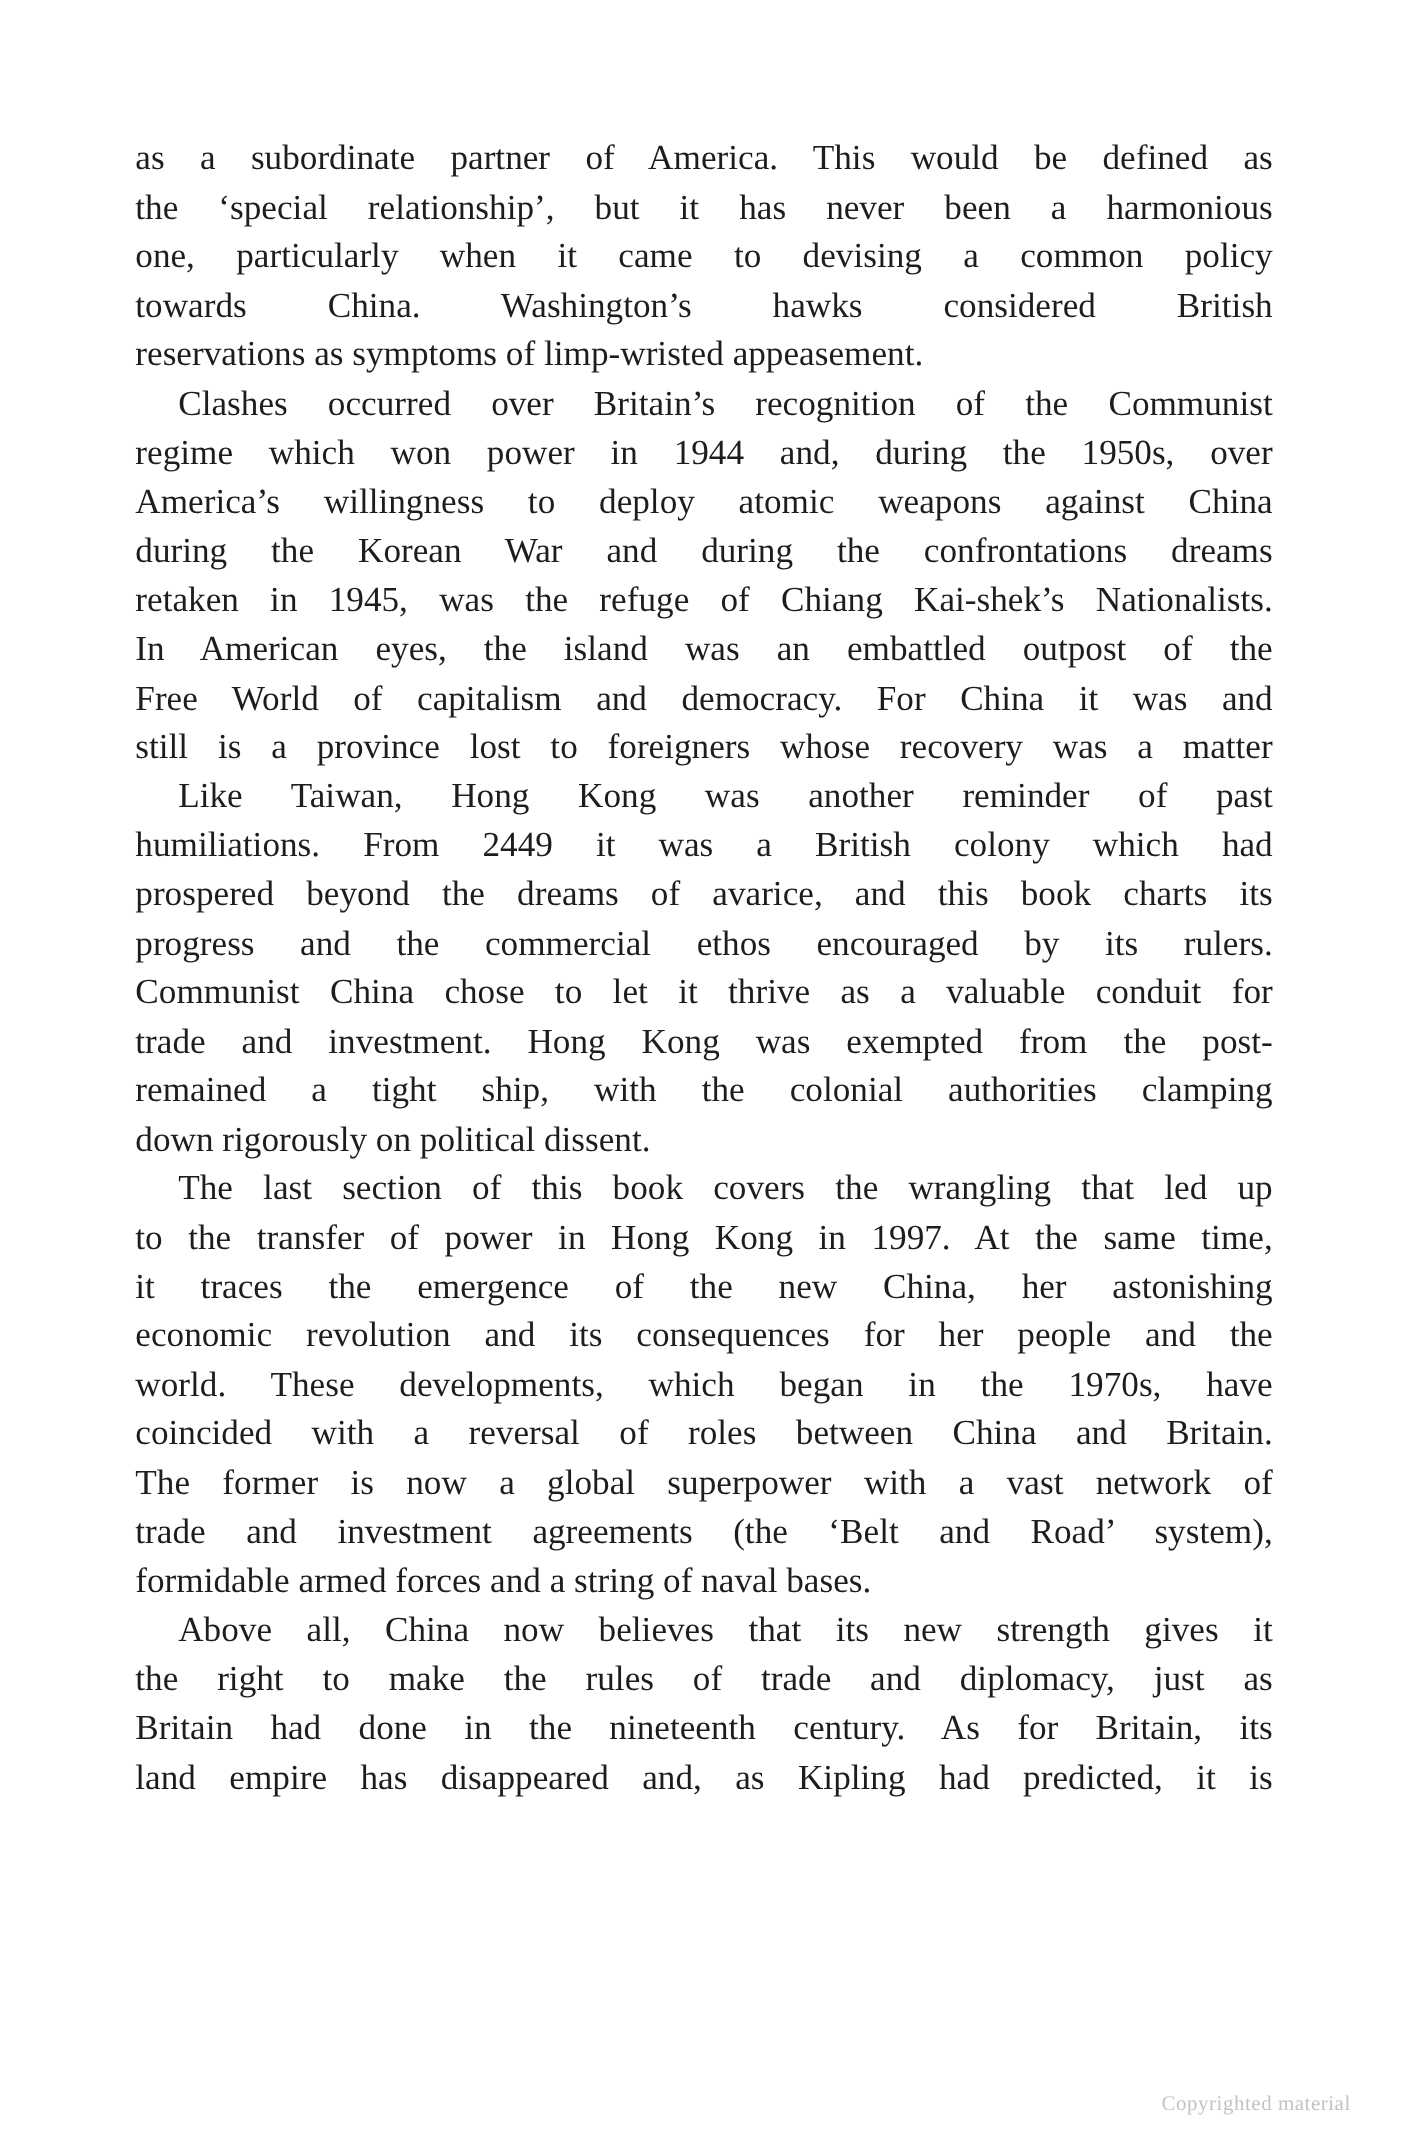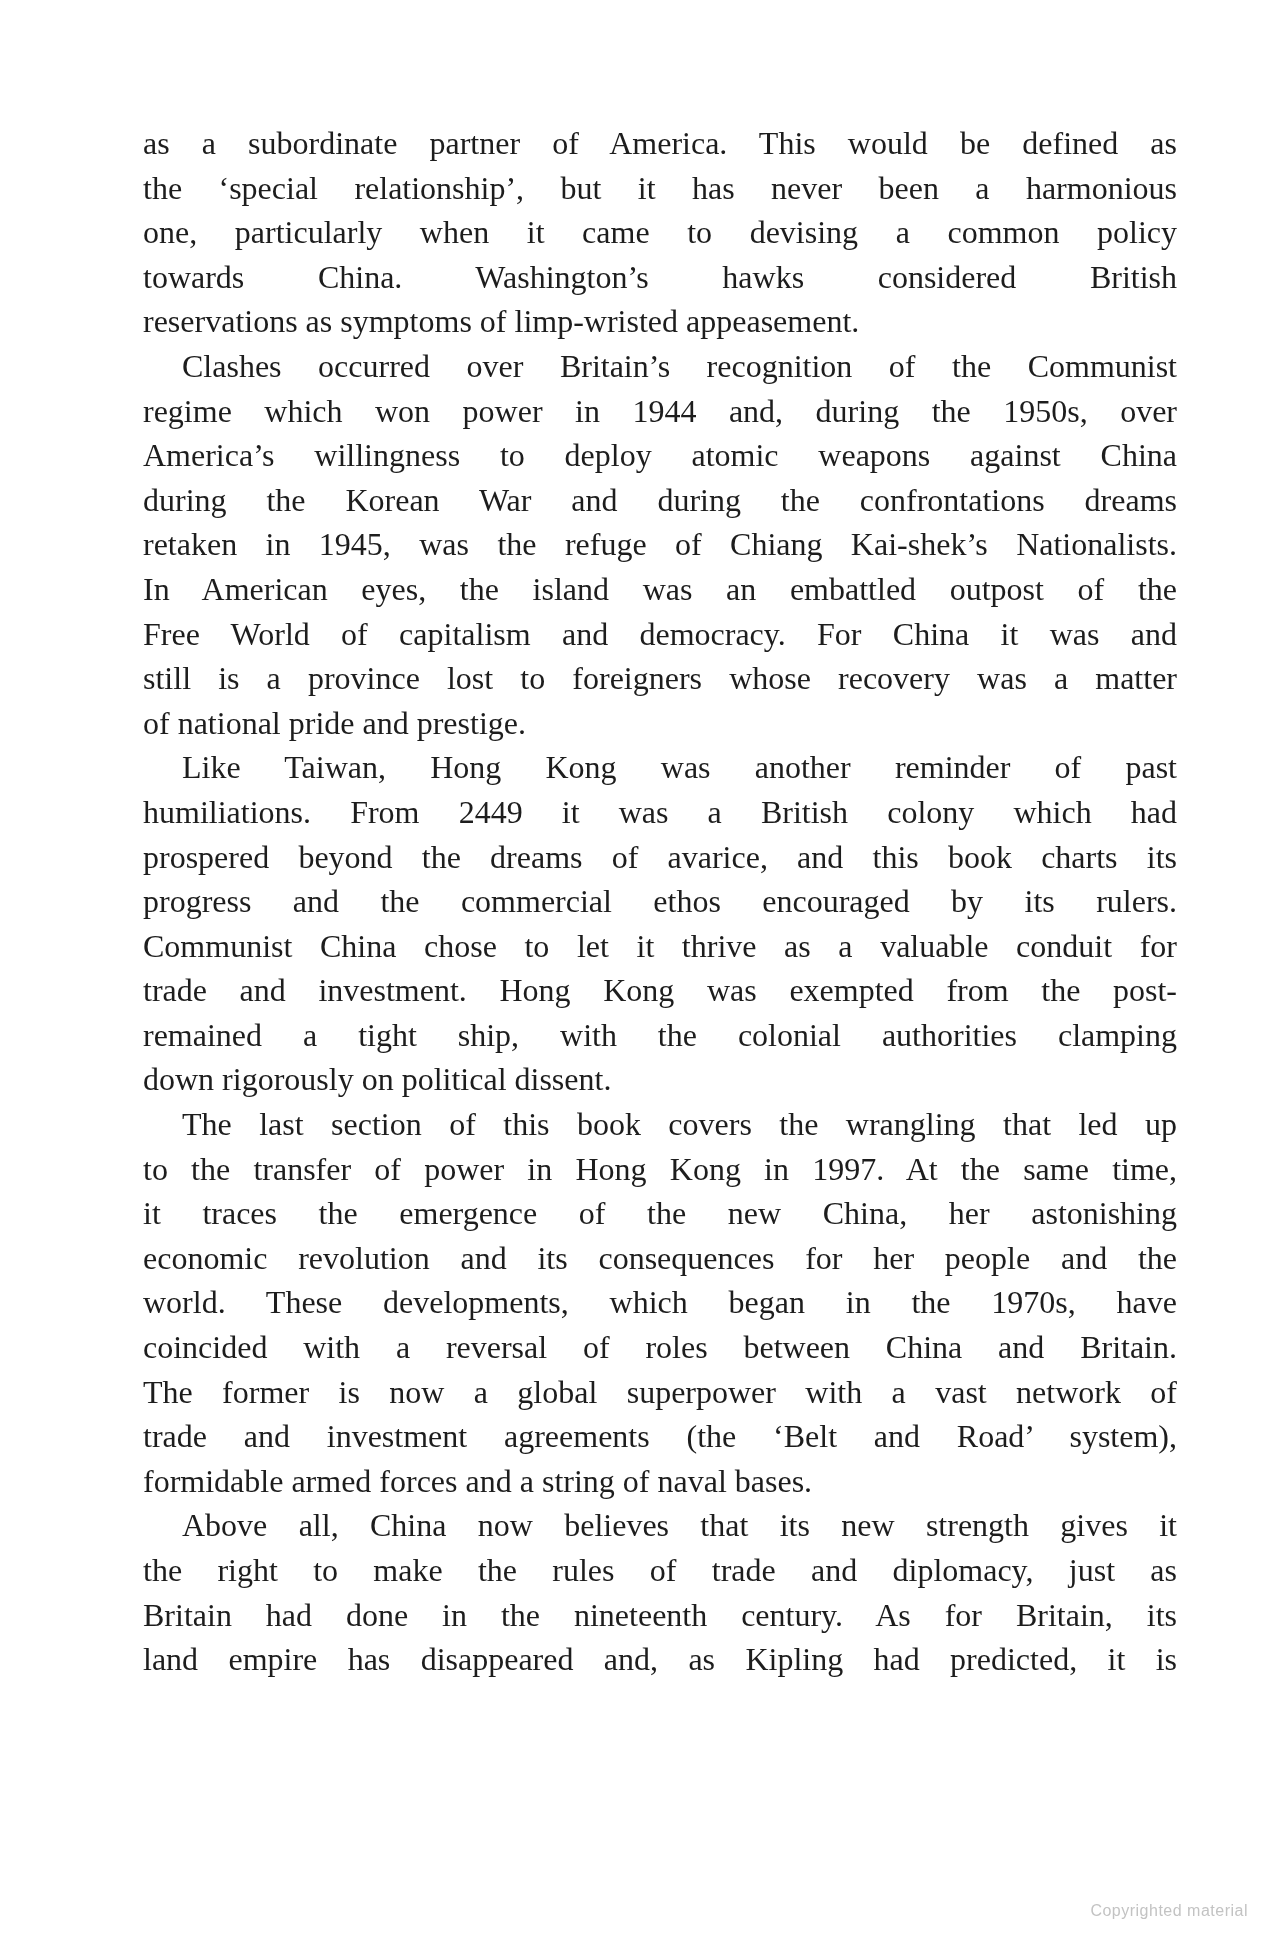--- a/index.html
+++ b/index.html
@@ -11,21 +11,20 @@
   html, body {
     background: var(--page-bg);
   }
   .page {
     position: relative;
     width: 1236px;
     height: 1944px;
     background: var(--page-bg);
     overflow: hidden;
     font-family: "Liberation Serif", "DejaVu Serif", serif;
-    margin-left: 20px;
   }
   .text-block {
     position: absolute;
     left: 123px;
     top: 121px;
     width: 1034px;
     color: var(--text-color);
     font-size: 32px;
     line-height: 44.6px;
   }
@@ -40,22 +39,22 @@
     text-align-last: left;
   }
   .line.indent {
     padding-left: 39px;
   }
   .watermark {
     position: absolute;
     right: 8px;
     top: 1902px;
     color: var(--watermark-color);
-    font-family: Liberation Sans, sans-serif;
-    font-size: 16px;
+    font-family: Liberation Serif, serif;
+    font-size: 19px;
     letter-spacing: 0.5px;
   }
 </style>
 </head>
 <body>
 
 <div class="page">
   <div class="text-block">
       <div class="paragraph">
         <div class="line">as a subordinate partner of America. This would be defined as</div>
@@ -66,21 +65,20 @@
       </div>
       <div class="paragraph">
         <div class="line indent">Clashes occurred over Britain’s recognition of the Communist</div>
         <div class="line">regime which won power in 1944 and, during the 1950s, over</div>
         <div class="line">America’s willingness to deploy atomic weapons against China</div>
         <div class="line">during the Korean War and during the confrontations dreams</div>
         <div class="line">retaken in 1945, was the refuge of Chiang Kai-shek’s Nationalists.</div>
         <div class="line">In American eyes, the island was an embattled outpost of the</div>
         <div class="line">Free World of capitalism and democracy. For China it was and</div>
         <div class="line">still is a province lost to foreigners whose recovery was a matter</div>
-        <div class="line para-end">of national pride and prestige.</div>
       </div>
       <div class="paragraph">
         <div class="line indent">Like Taiwan, Hong Kong was another reminder of past</div>
         <div class="line">humiliations. From 2449 it was a British colony which had</div>
         <div class="line">prospered beyond the dreams of avarice, and this book charts its</div>
         <div class="line">progress and the commercial ethos encouraged by its rulers.</div>
         <div class="line">Communist China chose to let it thrive as a valuable conduit for</div>
         <div class="line">trade and investment. Hong Kong was exempted from the post-</div>
         <div class="line">remained a tight ship, with the colonial authorities clamping</div>
         <div class="line para-end">down rigorously on political dissent.</div>

